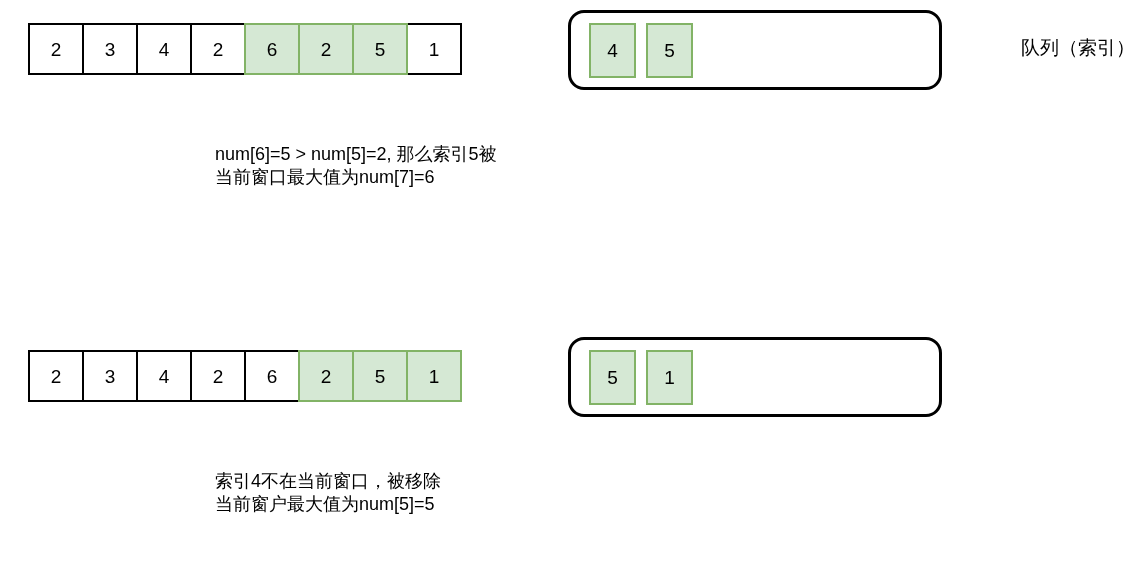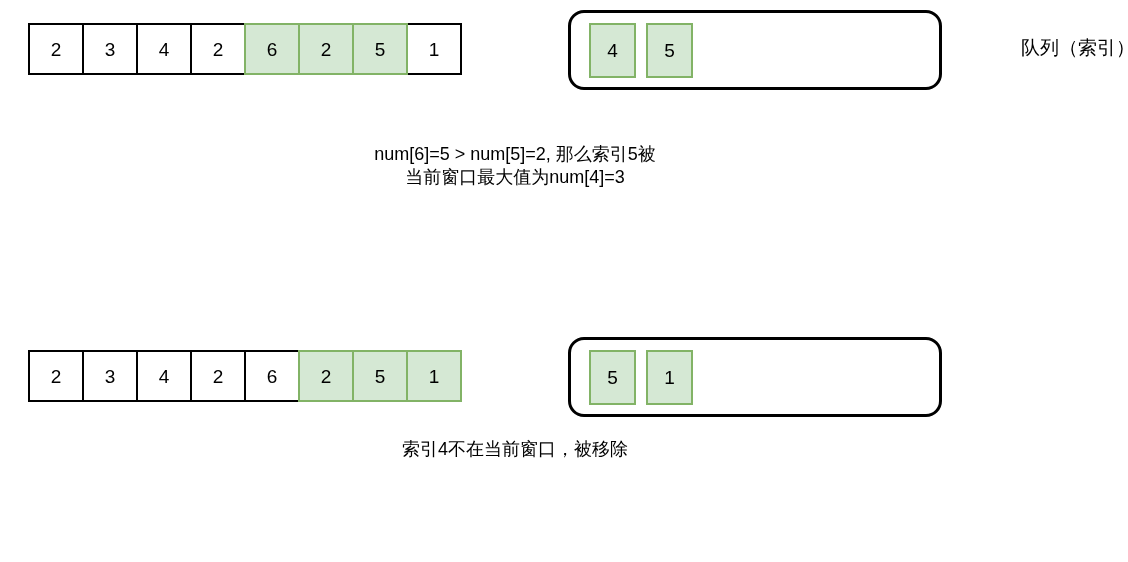--- a/index.html
+++ b/index.html
@@ -86,21 +86,20 @@
     position: absolute;
     font-size: 19px;
     line-height: 1;
     white-space: nowrap;
   }
 
   
   .caption {
     position: absolute;
     width: 600px;
-    text-align: center;
     font-size: 18px;
     line-height: 23px;
     white-space: nowrap;
   }
   .caption .line {
     display: block;
   }
 </style>
 </head>
 <body>
@@ -120,36 +119,37 @@
 
   <div class="queue-box" style="left:568px; top:10px;">
     <div class="queue-cell">4</div>
     <div class="queue-cell">5</div>
   </div>
 
   <div class="queue-label" style="left:1021px; top:38px;">队列（索引）</div>
 
   <div class="caption" style="left:215px; top:143px;">
     <span class="line">num[6]=5  &gt; num[5]=2, 那么索引5被</span>
-    <span class="line">当前窗口最大值为num[4]=3</span>
+    <span class="line">当前窗口最大值为num[7]=6</span>
   </div>
 
   <div class="array-row" style="left:28px; top:350px;">
     <div class="cell">2</div>
     <div class="cell">3</div>
     <div class="cell">4</div>
     <div class="cell">2</div>
     <div class="cell">6</div>
     <div class="cell highlight">2</div>
     <div class="cell highlight">5</div>
     <div class="cell highlight">1</div>
   </div>
 
   <div class="queue-box" style="left:568px; top:337px;">
     <div class="queue-cell">5</div>
     <div class="queue-cell">1</div>
   </div>
 
-  <div class="caption" style="left:215px; top:438px;">
+  <div class="caption" style="left:215px; top:470px;">
     <span class="line">索引4不在当前窗口，被移除</span>
+    <span class="line">当前窗户最大值为num[5]=5</span>
   </div>
 
 </div>
 
 </body></html>

